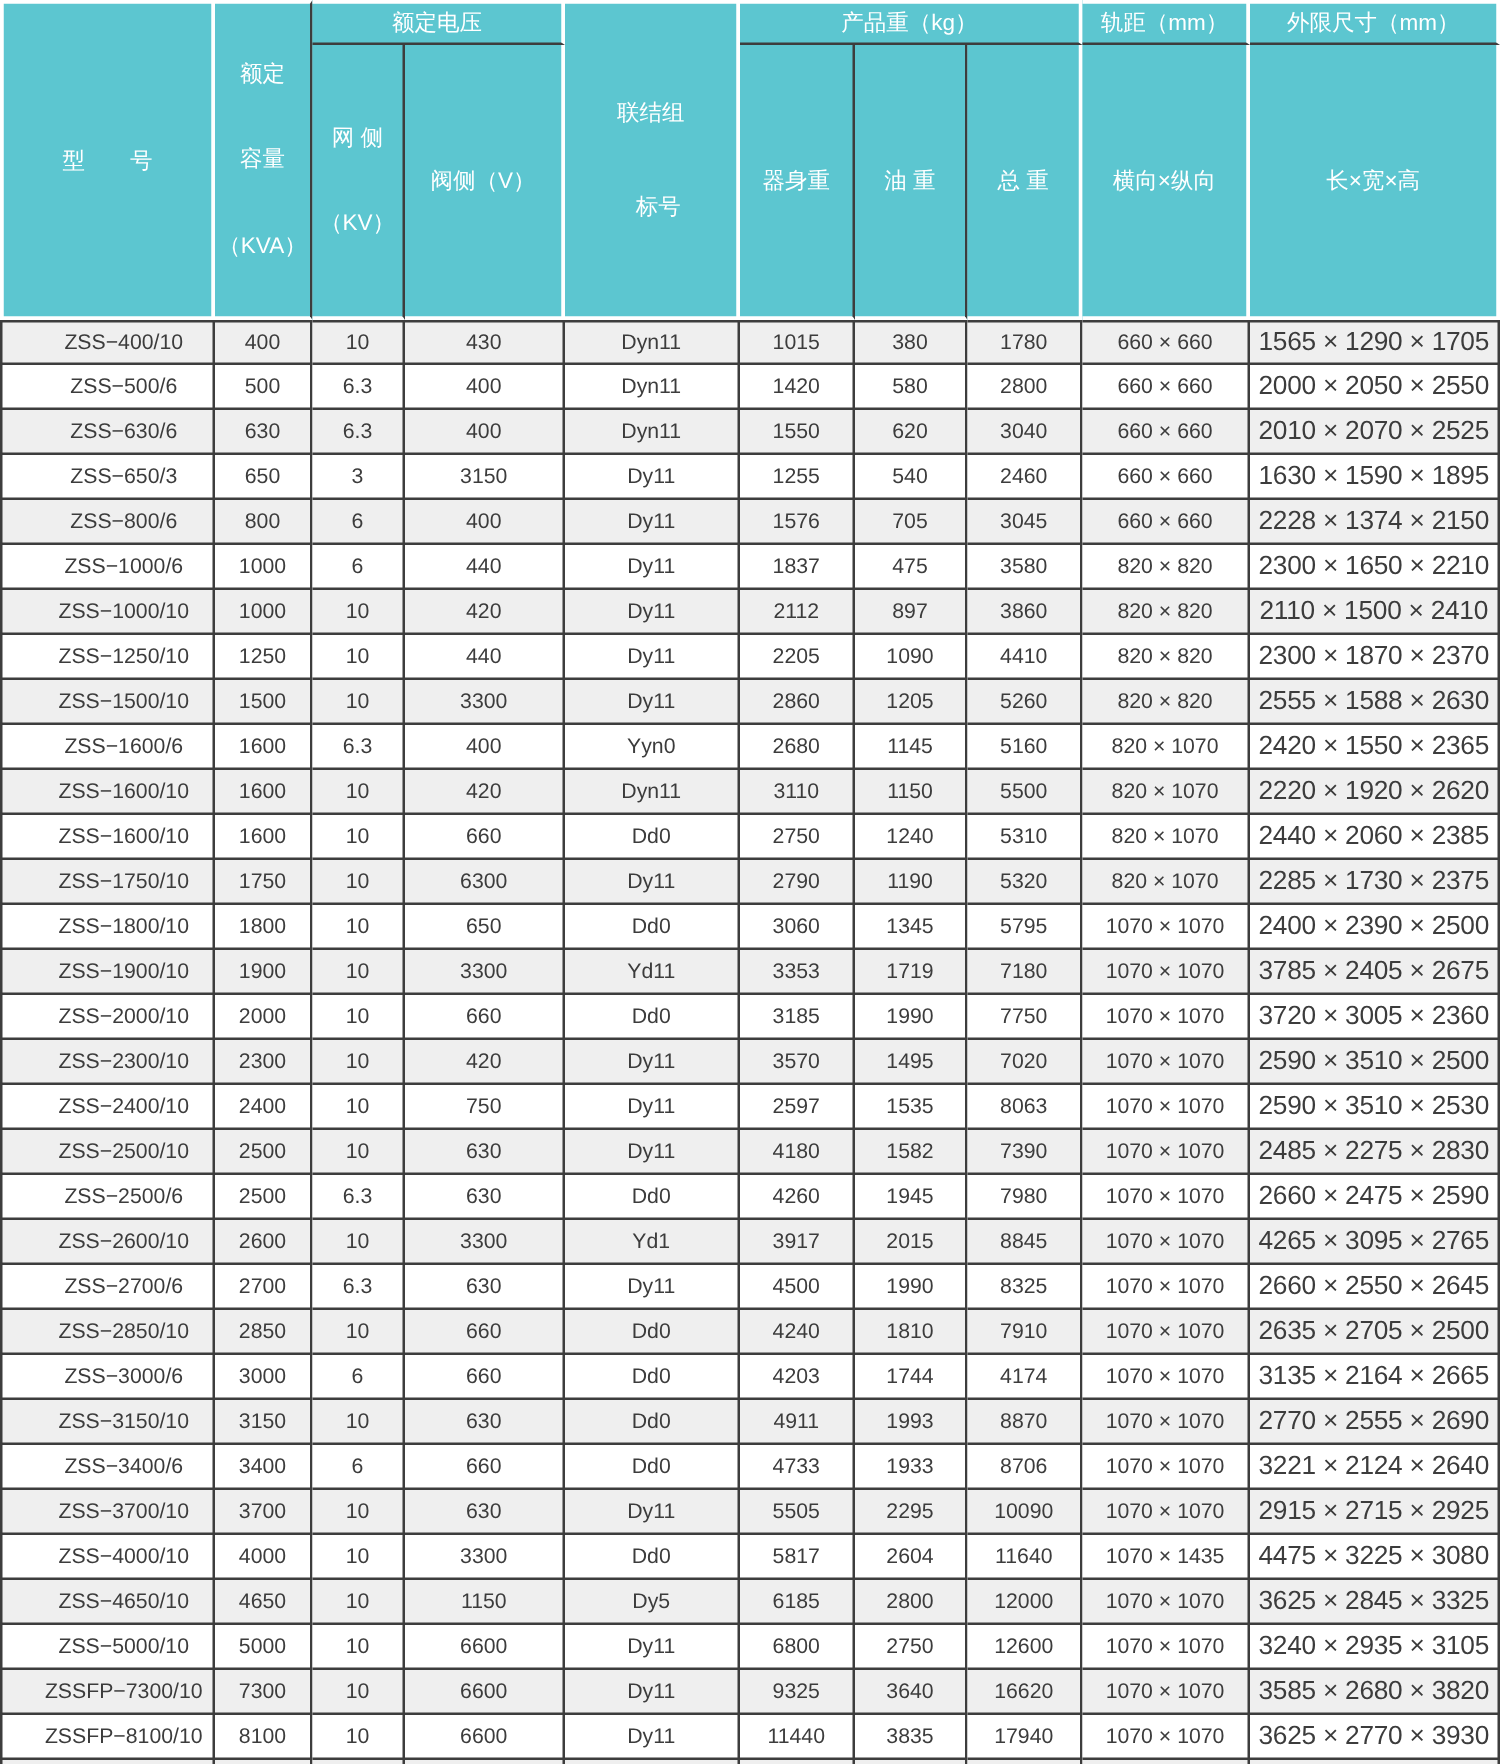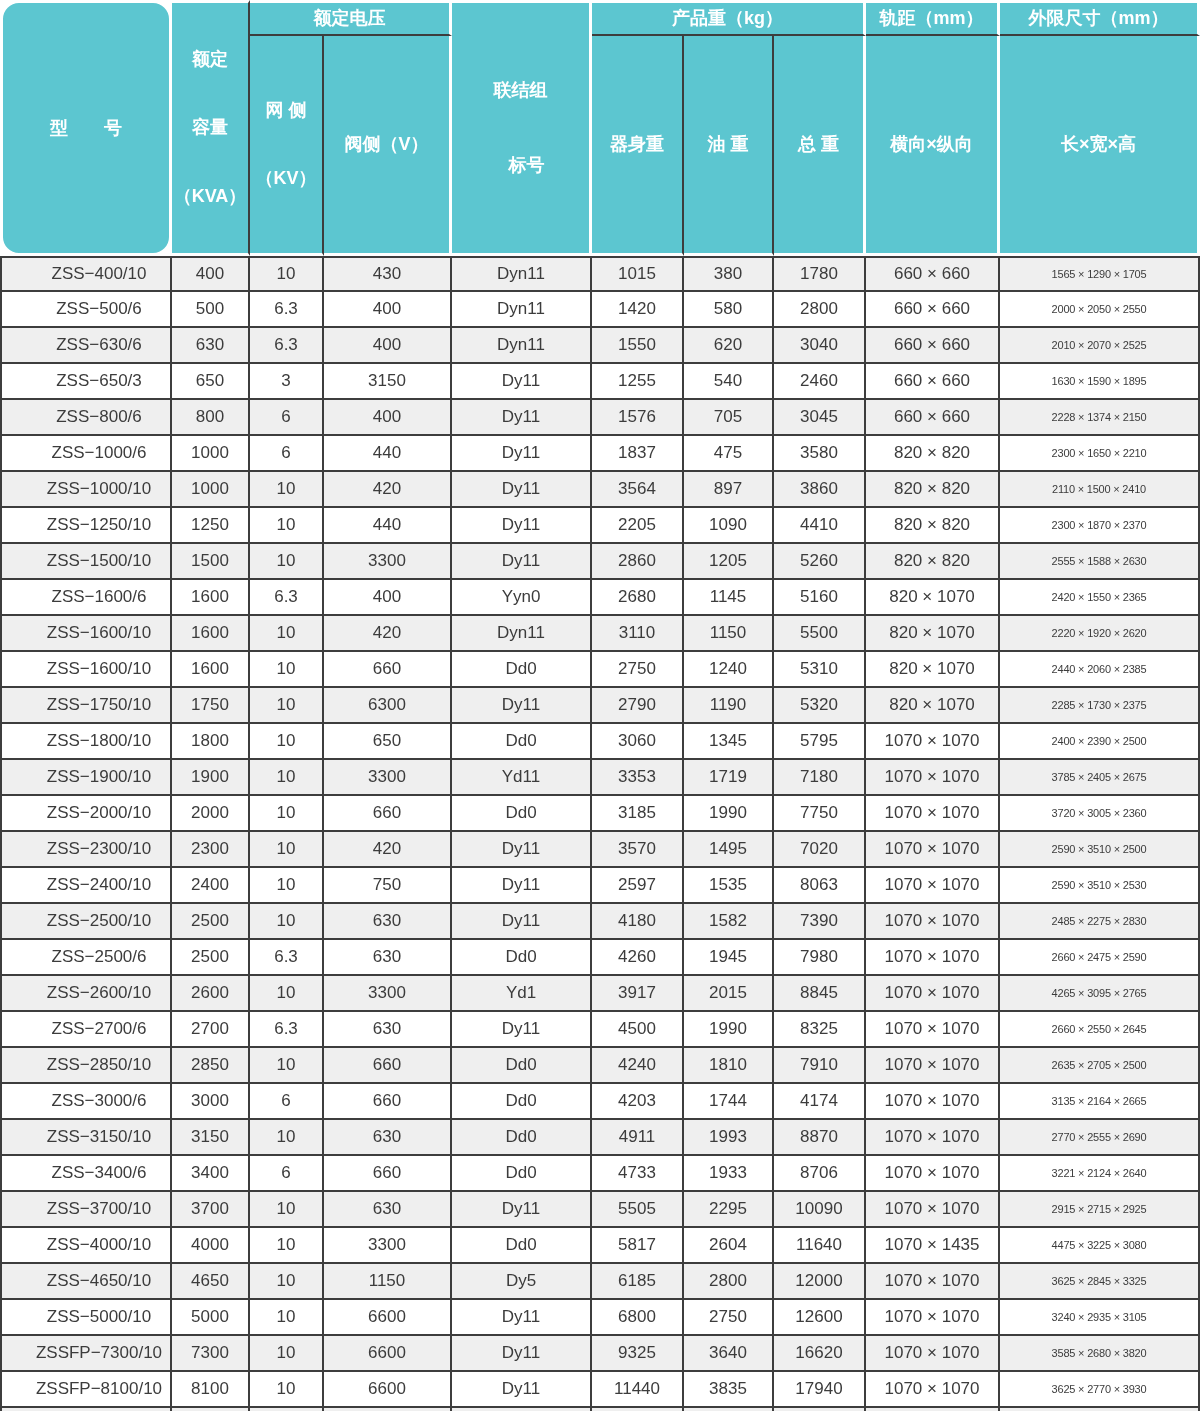--- a/index.html
+++ b/index.html
@@ -20,33 +20,33 @@
   table{
     width:1200px;
     border-collapse:separate;
     border-spacing:0;
     table-layout:fixed;
   }
   
   thead th{
     background:var(--header-bg);
     color:var(--header-text);
-    font-weight:bold;
+    font-weight:normal;
     font-size:18px;
     text-align:center;
     vertical-align:middle;
     padding:0;
     line-height:1.25;
     border-right:2px solid var(--grid);
     border-bottom:3px solid var(--white);
     white-space:pre;
   }
   thead tr.h1{height:30px;}
   thead tr.h2{height:46px;}
-  thead th.edge-l{border-left:3px solid var(--white);border-radius:19px;}
+  thead th.edge-l{border-left:3px solid var(--white);}
   thead tr.h1 th{border-top:3px solid var(--white);}
   thead th.sep-r{border-right:3px solid var(--white);}
   thead th.dark-b{border-bottom:2px solid var(--grid);}
   thead th .hline{display:block;line-height:1.3;}
   thead th .gap{margin-top:6px;padding-left:12px;}
   
   tbody td{
     height:36px;
     padding:0 2px;
     font-size:17px;
@@ -54,21 +54,21 @@
     vertical-align:middle;
     background:var(--white);
     border-right:2px solid var(--grid);
     border-bottom:2px solid var(--grid);
     white-space:nowrap;
     overflow:hidden;
   }
   tbody td:first-child{border-left:2px solid var(--grid);padding-left:28px;}
   tbody tr:first-child td{border-top:2px solid var(--grid);}
   tbody tr:nth-child(odd) td{background:var(--stripe);}
-  tbody td.c-dims{font-size:11px;letter-spacing:-0.2px;margin-left:40px;}
+  tbody td.c-dims{font-size:21px;letter-spacing:-0.2px;margin-left:40px;}
 </style>
 </head>
 <body>
 
 <table>
   <colgroup>
     <col style="width:172px">
       <col style="width:78px">
       <col style="width:74px">
     <col style="width:128px">
@@ -181,21 +181,21 @@
         <td class="c-total">3580</td>
         <td class="c-gauge">820 × 820</td>
         <td class="c-dims">2300 × 1650 × 2210</td>
       </tr>
       <tr>
         <td class="c-model">ZSS−1000/10</td>
         <td class="c-cap">1000</td>
         <td class="c-grid">10</td>
         <td class="c-valve">420</td>
         <td class="c-conn">Dy11</td>
-        <td class="c-body">3564</td>
+        <td class="c-body">2112</td>
         <td class="c-oil">897</td>
         <td class="c-total">3860</td>
         <td class="c-gauge">820 × 820</td>
         <td class="c-dims">2110 × 1500 × 2410</td>
       </tr>
       <tr>
         <td class="c-model">ZSS−1250/10</td>
         <td class="c-cap">1250</td>
         <td class="c-grid">10</td>
         <td class="c-valve">440</td>

